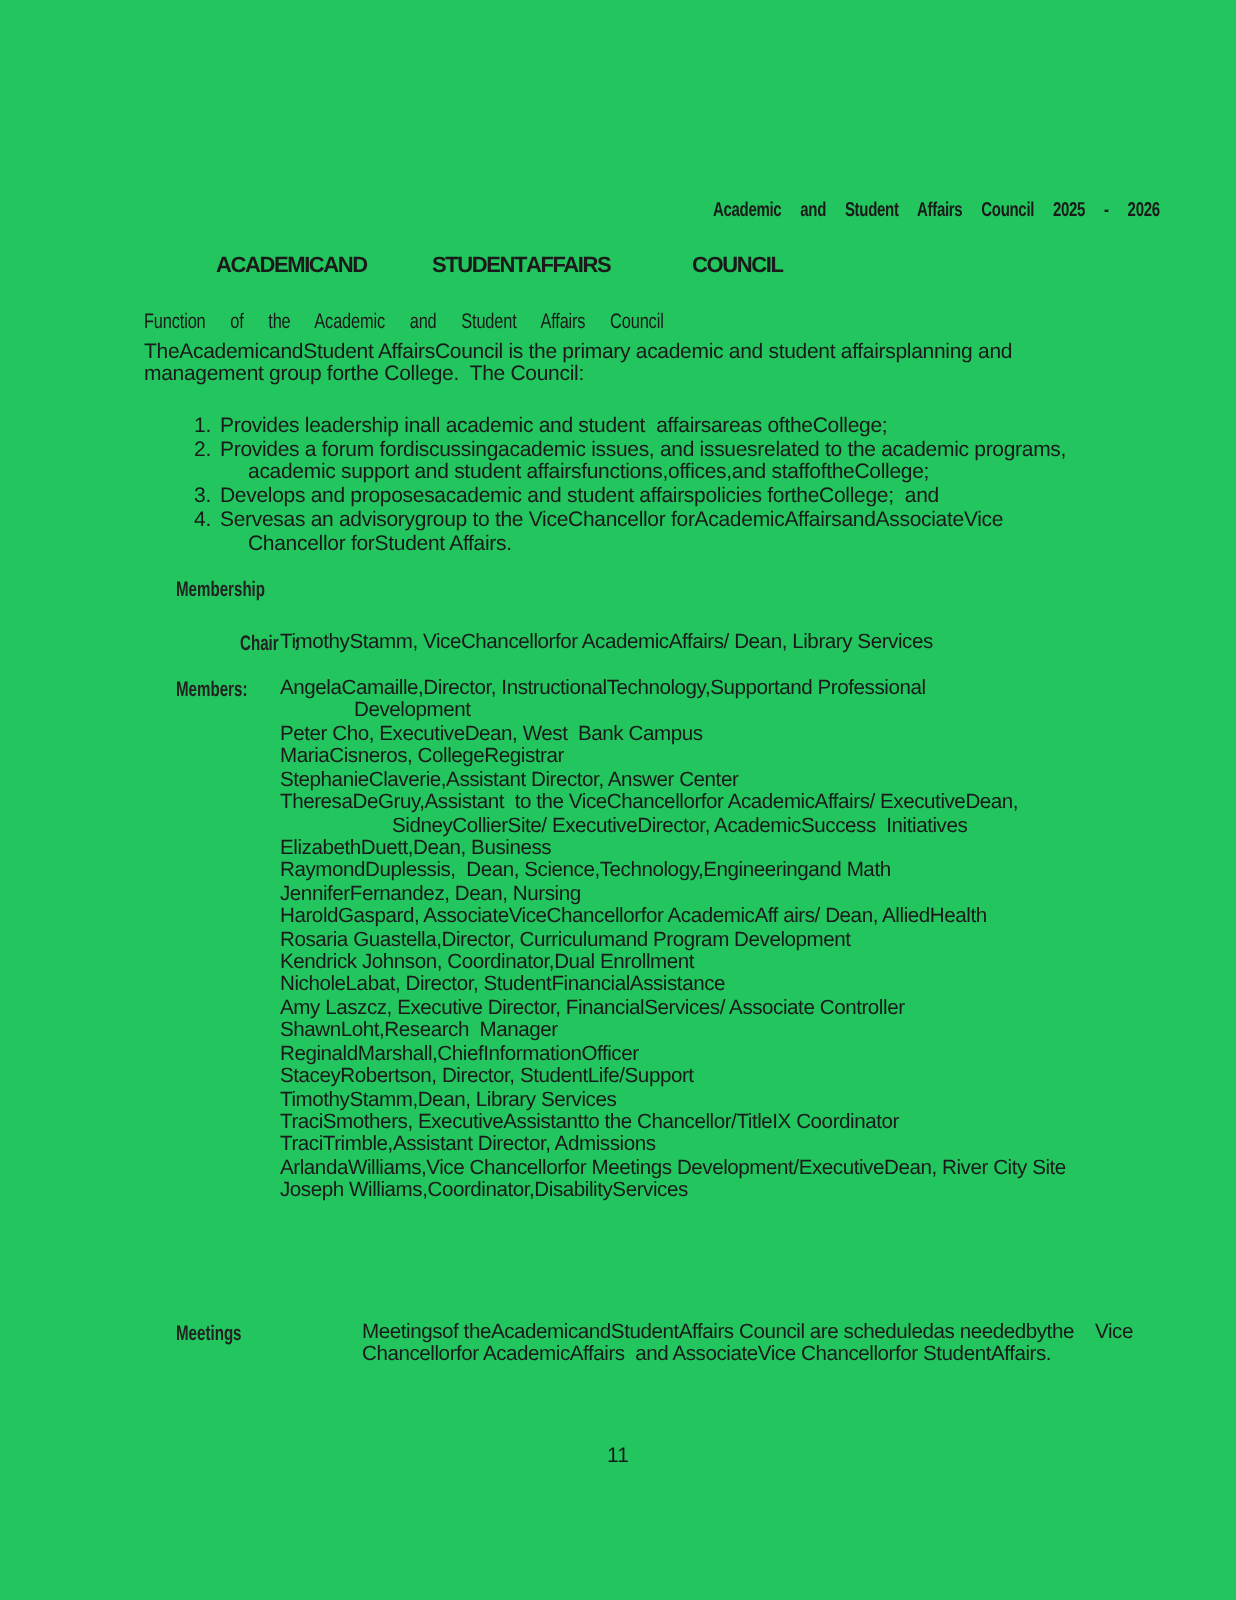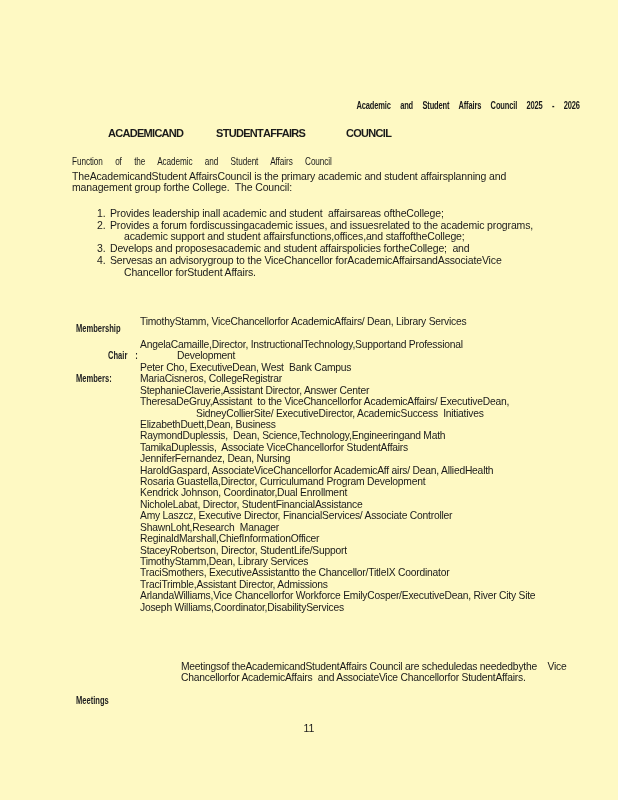--- a/index.html
+++ b/index.html
@@ -1,17 +1,17 @@
 <!DOCTYPE html>
 <html><head>
 <meta charset="utf-8">
 <style>
   html,body { margin:0; padding:0; background:#ffffff; }
   .page {
-    position:relative; width:618px; height:800px; background:#fef9c3;
+    position:relative; width:618px; height:800px; background:#22c55e;
     font-family:"Liberation Sans","DejaVu Sans",sans-serif; color:#1a1a1a;
     overflow:hidden;
   }
   .narrow { display:inline-block; transform:scaleX(0.72); transform-origin:0 50%; white-space:pre; }
 
   .header-line { position:absolute; top:100px; left:0; width:580px; text-align:right; font-size:10px; }
   .header-line .narrow { transform-origin:100% 50%; word-spacing:10px; letter-spacing:-0.2px; font-weight:bold; transform:scaleX(0.75); }
 
   .doc-title { position:absolute; top:127px; left:72px; width:500px; height:14px;
     font-size:11px; font-weight:bold; letter-spacing:-0.7px; word-spacing:-2px; white-space:pre;margin-left:36px; }
@@ -26,21 +26,21 @@
   .intro { position:absolute; top:171px; left:72px; width:520px;
     font-size:10.5px; line-height:11.3px; letter-spacing:-0.15px; }
   .intro .line { white-space:pre; }
 
   .num-list { position:absolute; top:208px; left:97px; width:505px;
     font-size:10.5px; line-height:11.7px; letter-spacing:-0.15px; }
   .num-list .row { display:flex; white-space:pre; }
   .num-list .num { width:13px; flex:none; }
   .num-list .row.cont { padding-left:14px; }
 
-  .lbl { position:absolute; left:76px; font-size:10.5px; font-weight:bold; color:#222;margin-top:33px; }
+  .lbl { position:absolute; left:88px; font-size:10.5px; font-weight:bold; color:#222; }
   .lbl .narrow { letter-spacing:0; }
   .membership-heading { top:289px; }
   .chair-label   { top:316px;padding-left:32px; }
   .chair-label .narrow { word-spacing:8px; }
   .members-label { top:339px; }
   .meetings-label{ top:661px; }
 
   .chair-value { position:absolute; top:316px; left:140px; font-size:10.3px; letter-spacing:-0.22px; white-space:pre; }
 
   .members-list { position:absolute; top:339px; left:140px; width:452px;
@@ -141,21 +141,20 @@
 
 
       <div class="line"><span>TheresaDeGruy,Assistant  to the ViceChancellorfor AcademicAffairs/ ExecutiveDean,</span></div>
 
       <div class="line indent-2"><span>SidneyCollierSite/ ExecutiveDirector, AcademicSuccess  Initiatives</span></div>
 
       <div class="line"><span>ElizabethDuett,Dean, Business</span></div>
 
       <div class="line"><span>RaymondDuplessis,  Dean, Science,Technology,Engineeringand Math</span></div>
 
-      <div class="line"><span>TamikaDuplessis,  Associate ViceChancellorfor StudentAffairs</span></div>
 
       <div class="line"><span>JenniferFernandez, Dean, Nursing</span></div>
 
       <div class="line"><span>HaroldGaspard, AssociateViceChancellorfor AcademicAff airs/ Dean, AlliedHealth</span></div>
 
 
       <div class="line"><span>Rosaria Guastella,Director, Curriculumand Program Development</span></div>
 
       <div class="line"><span>Kendrick Johnson, Coordinator,Dual Enrollment</span></div>
 
@@ -169,21 +168,21 @@
 
       <div class="line"><span>StaceyRobertson, Director, StudentLife/Support</span></div>
 
       <div class="line"><span>TimothyStamm,Dean, Library Services</span></div>
 
       <div class="line"><span>TraciSmothers, ExecutiveAssistantto the Chancellor/TitleIX Coordinator</span></div>
 
 
       <div class="line"><span>TraciTrimble,Assistant Director, Admissions</span></div>
 
-      <div class="line"><span>ArlandaWilliams,Vice Chancellorfor Workforce EmilyCosper/ExecutiveDean, River City Site</span></div>
+      <div class="line"><span>ArlandaWilliams,Vice Chancellorfor Meetings Development/ExecutiveDean, River City Site</span></div>
 
       <div class="line"><span>Joseph Williams,Coordinator,DisabilityServices</span></div>
     </div>
 
   <div class="lbl meetings-label">
     <span class="narrow">Meetings</span>
   </div>
 
   <div class="meetings-list">
 

